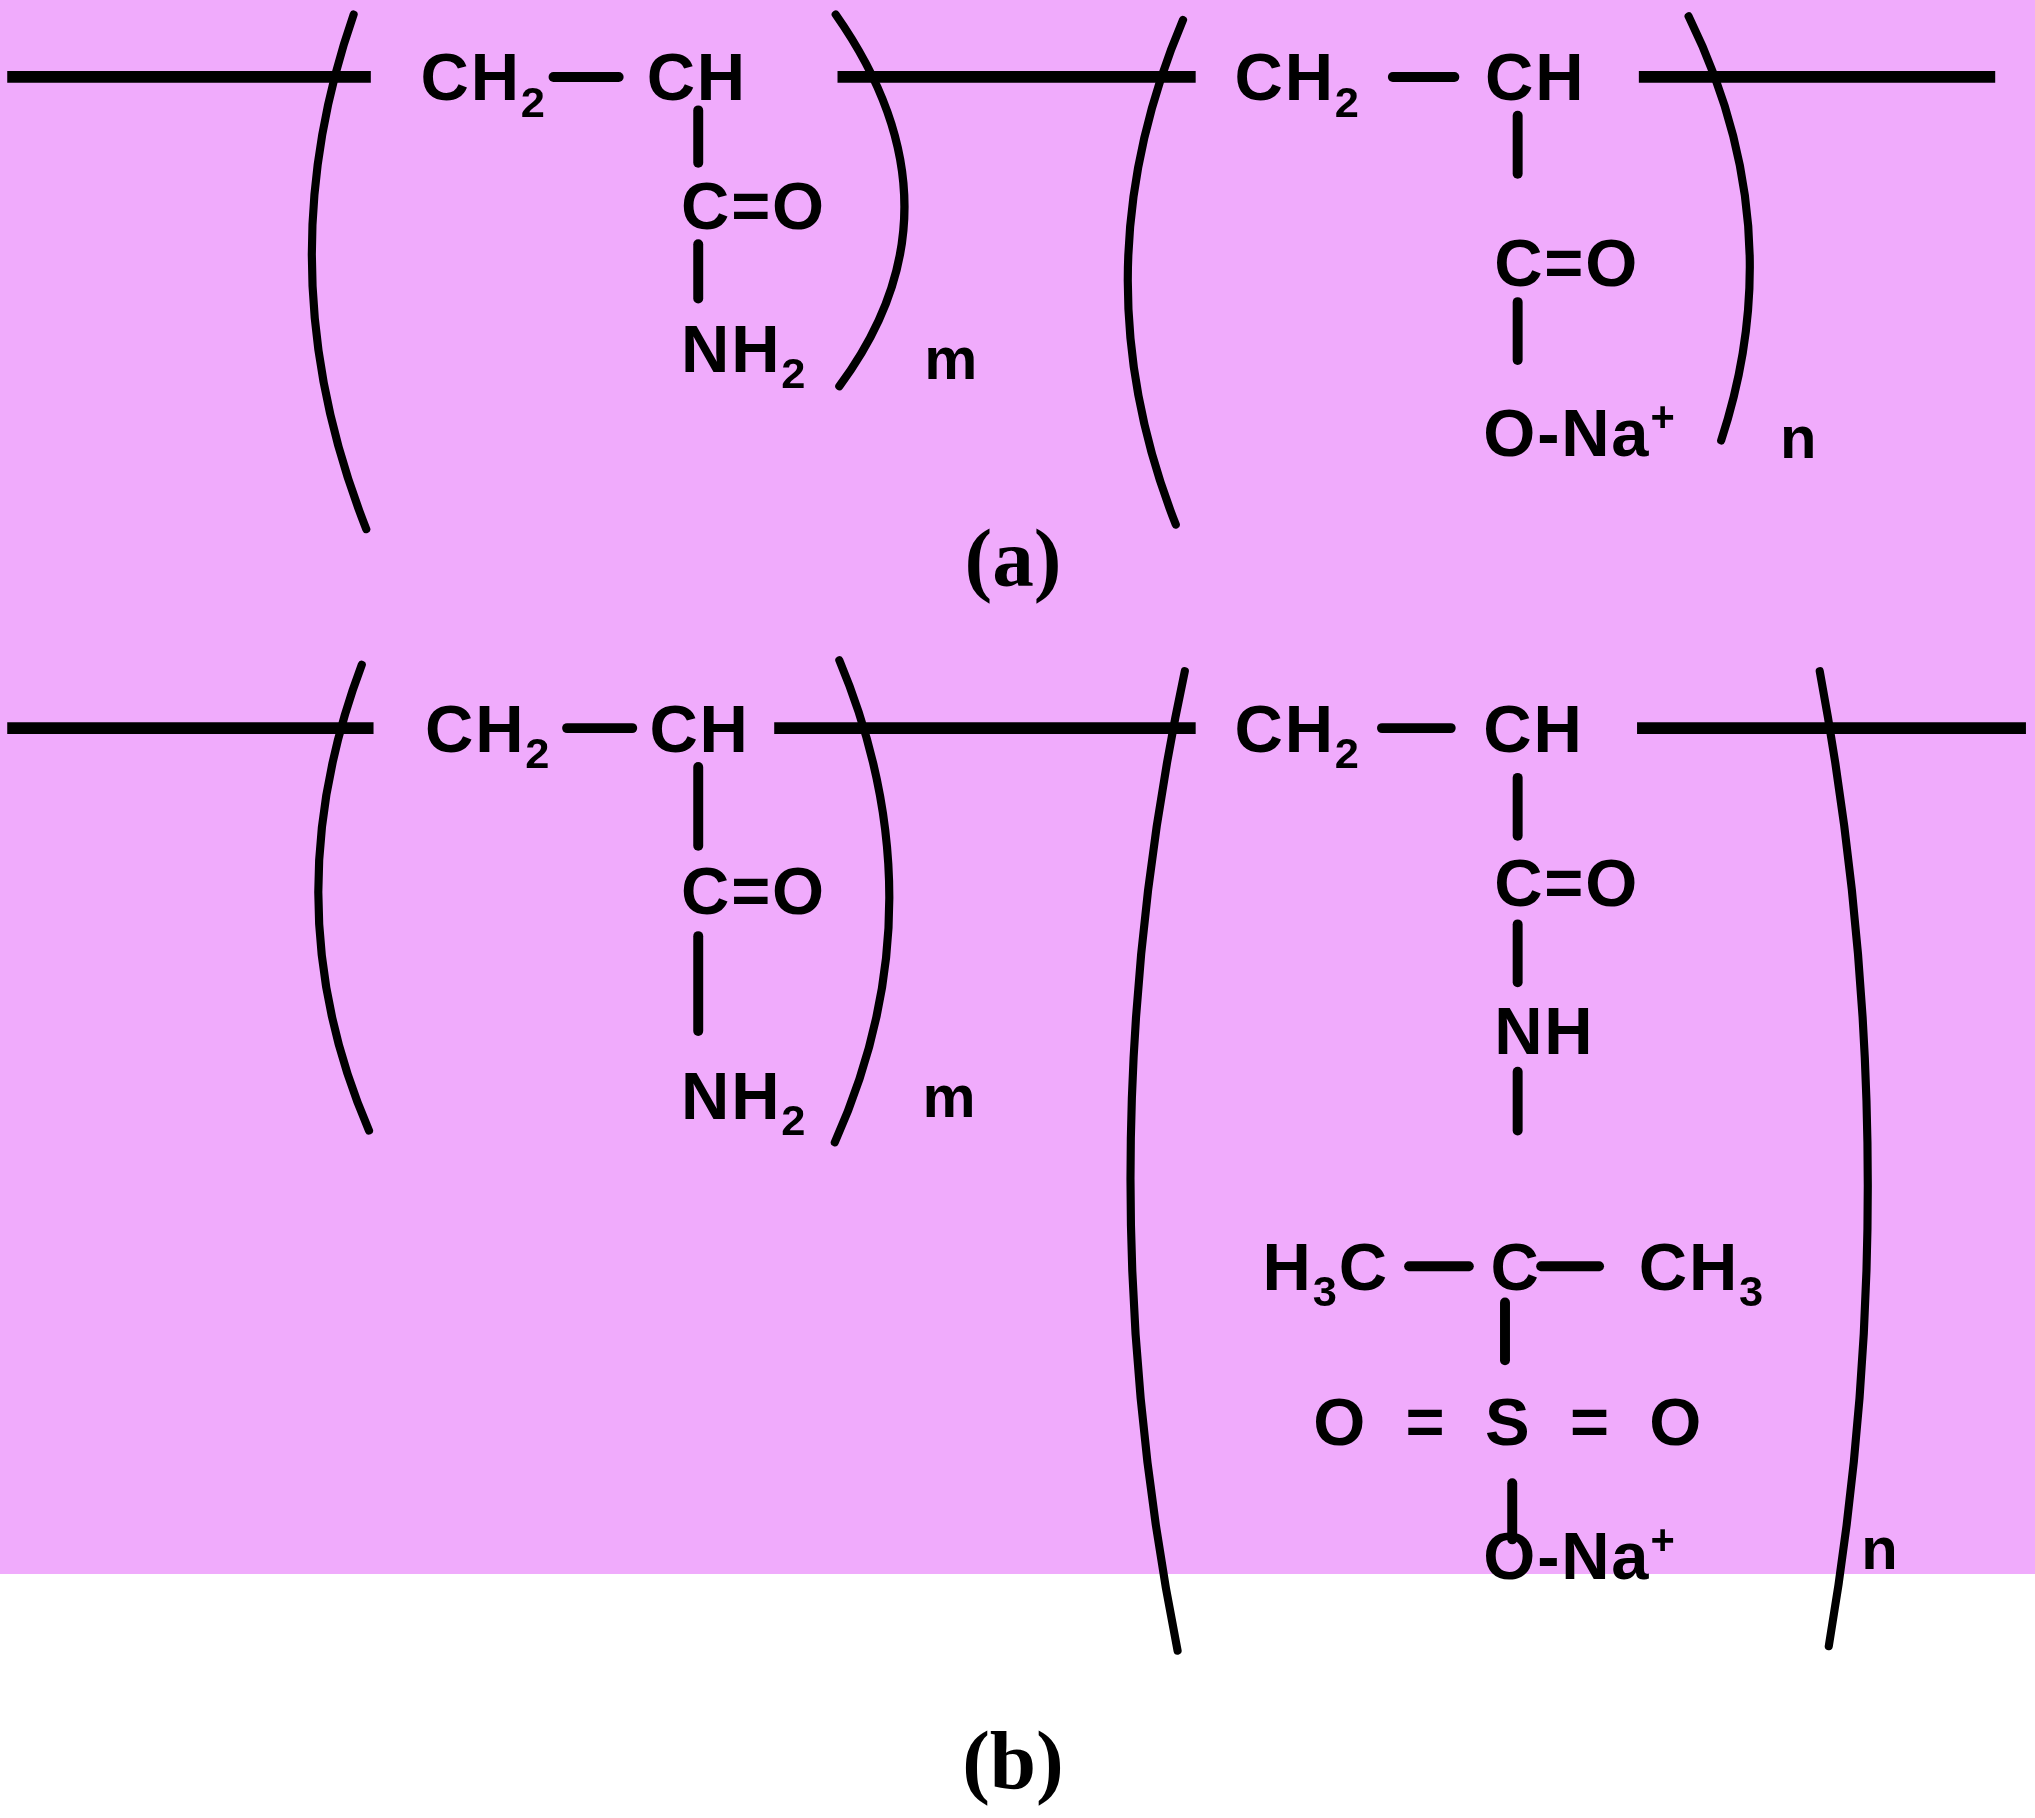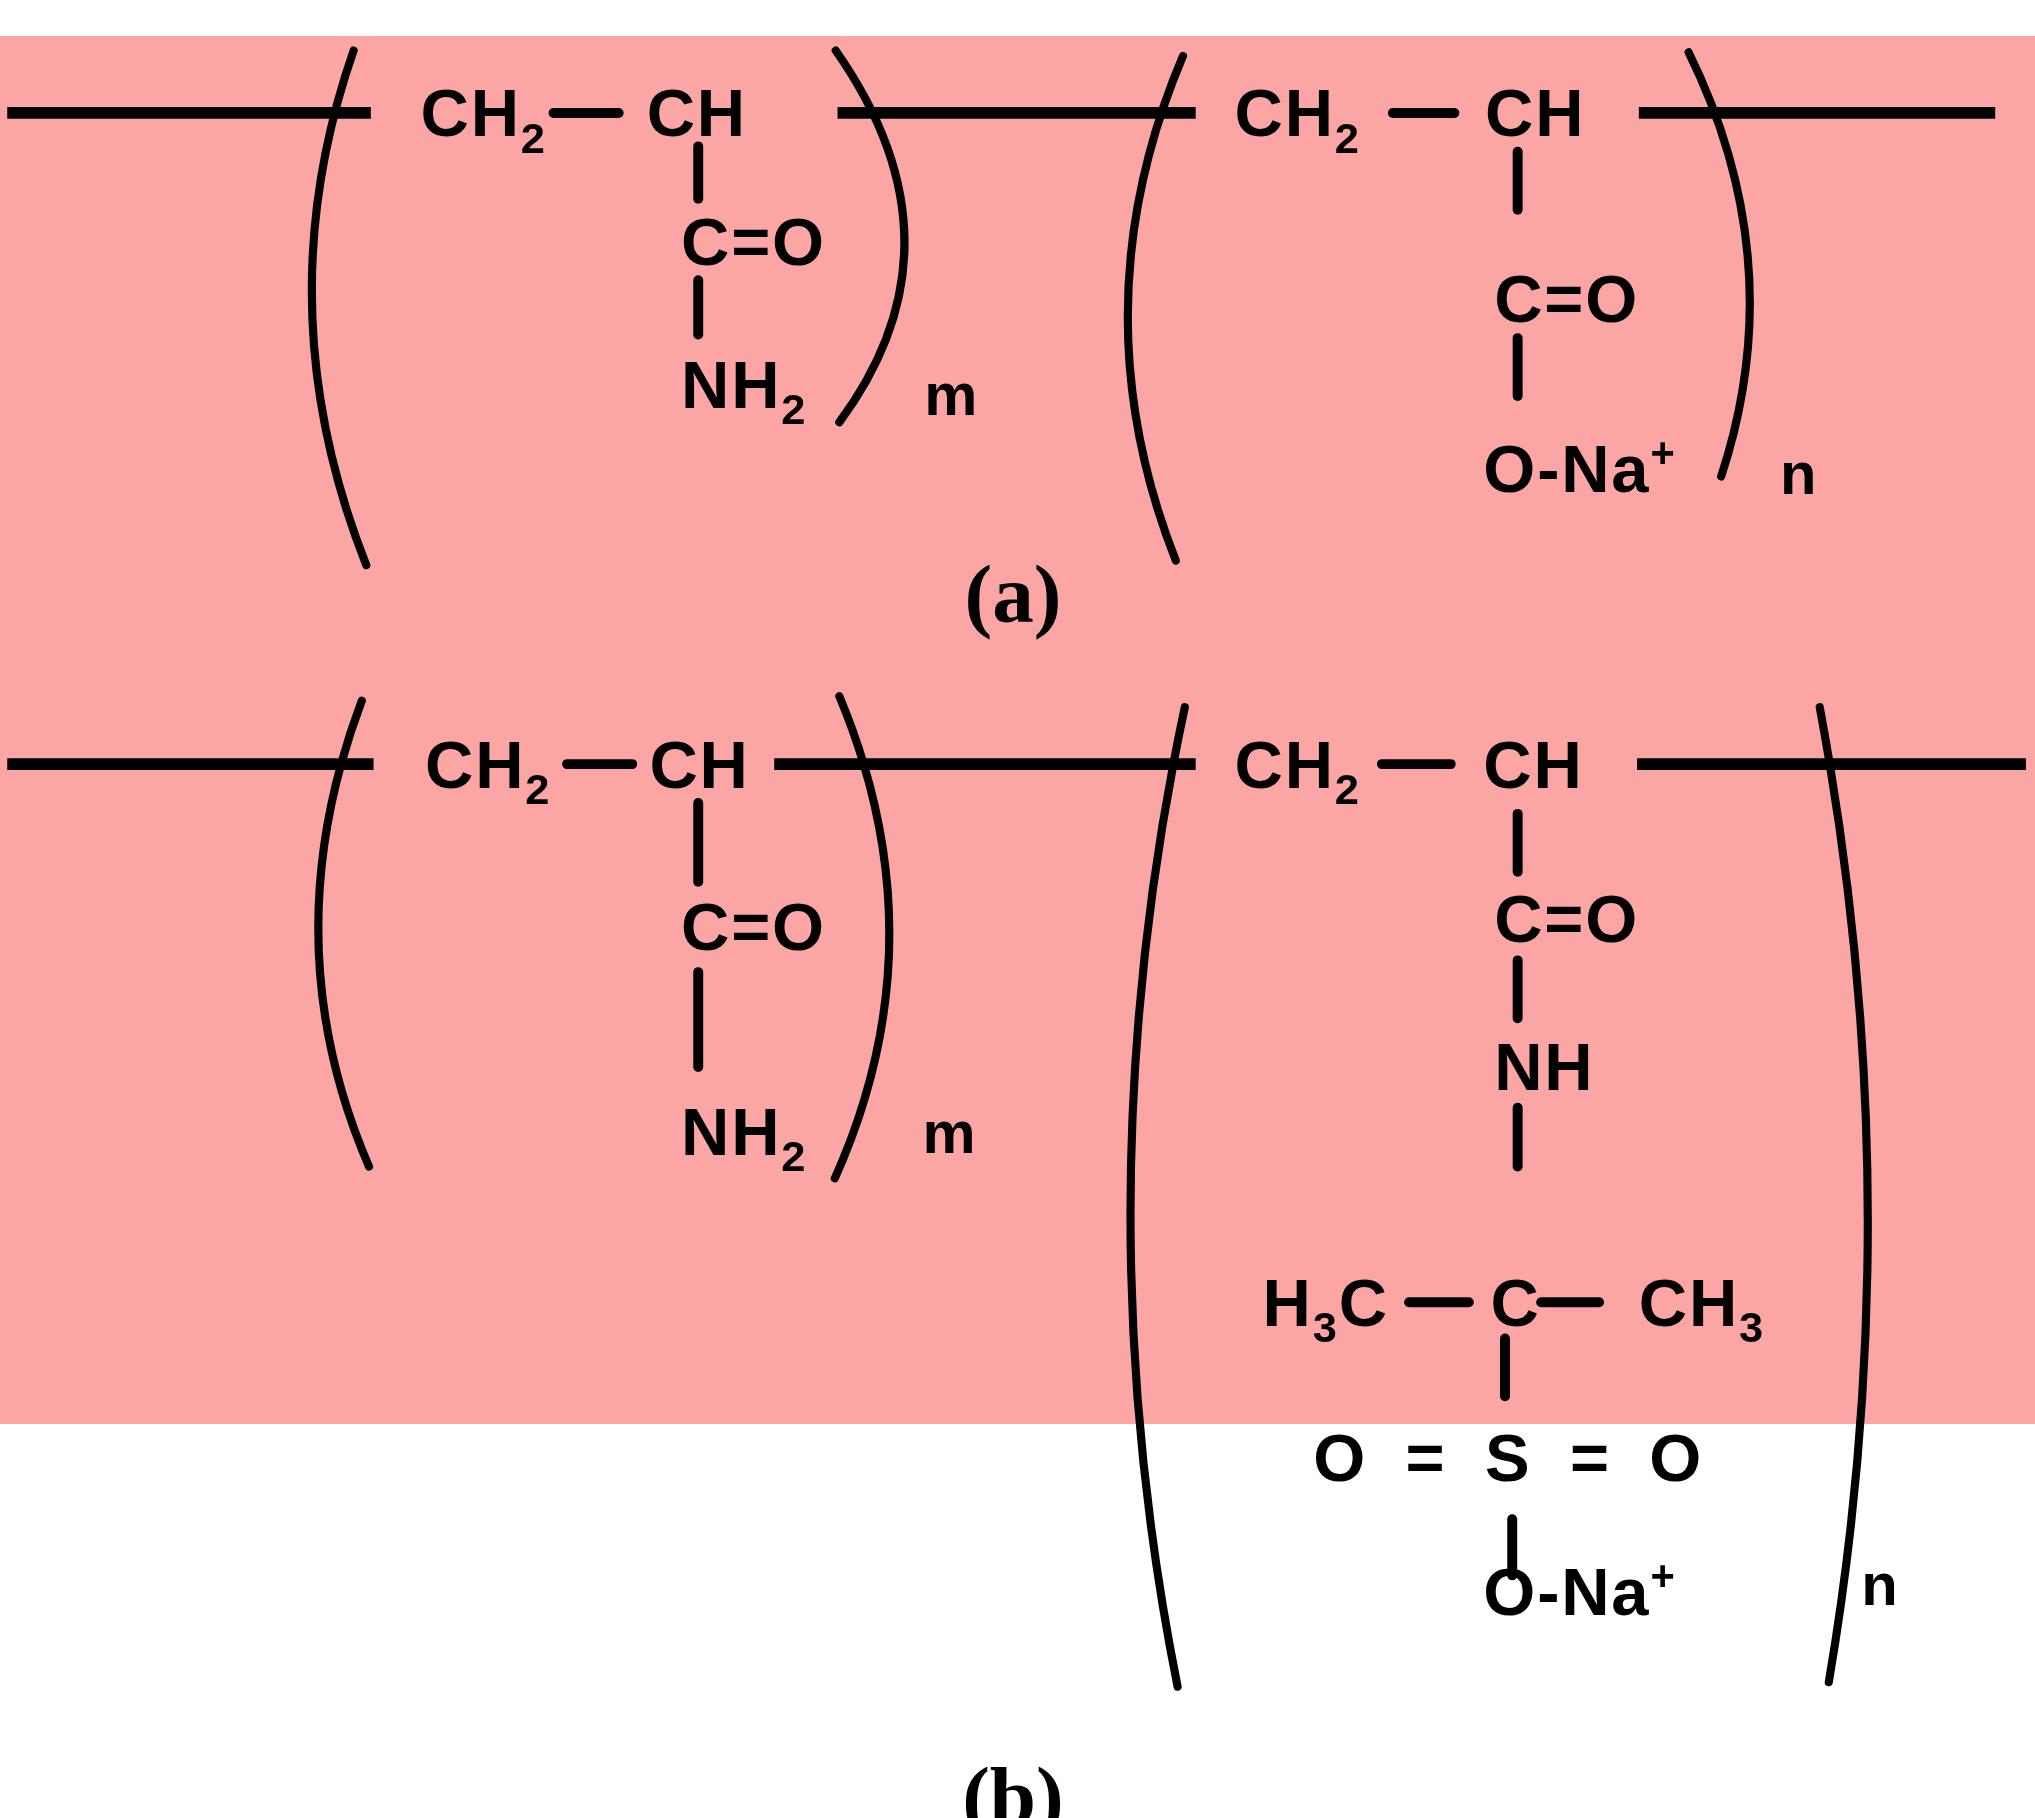--- a/index.html
+++ b/index.html
@@ -6,23 +6,22 @@
     margin: 0;
     padding: 0;
     width: 2035px;
     height: 1818px;
     background: #ffffff;
     overflow: hidden;
   }
   .stage {
     position: relative;
     width: 2035px;
-    height: 1388px;
-    background: #fca5a5;
-    margin-top: 36px;
+    height: 1574px;
+    background: #f0abfc;
   }
   svg { display: block; }
   .bb   { stroke: #000; stroke-width: 13; stroke-linecap: butt; }
   .bond { stroke: #000; stroke-width: 11; stroke-linecap: round; }
   .dash { stroke: #000; stroke-width: 11; stroke-linecap: round; }
   .par  { stroke: #000; stroke-width: 9; fill: none; stroke-linecap: round; }
   .f {
     font-family: "Liberation Sans", "DejaVu Sans", sans-serif;
     font-weight: bold;
     font-size: 74px;

